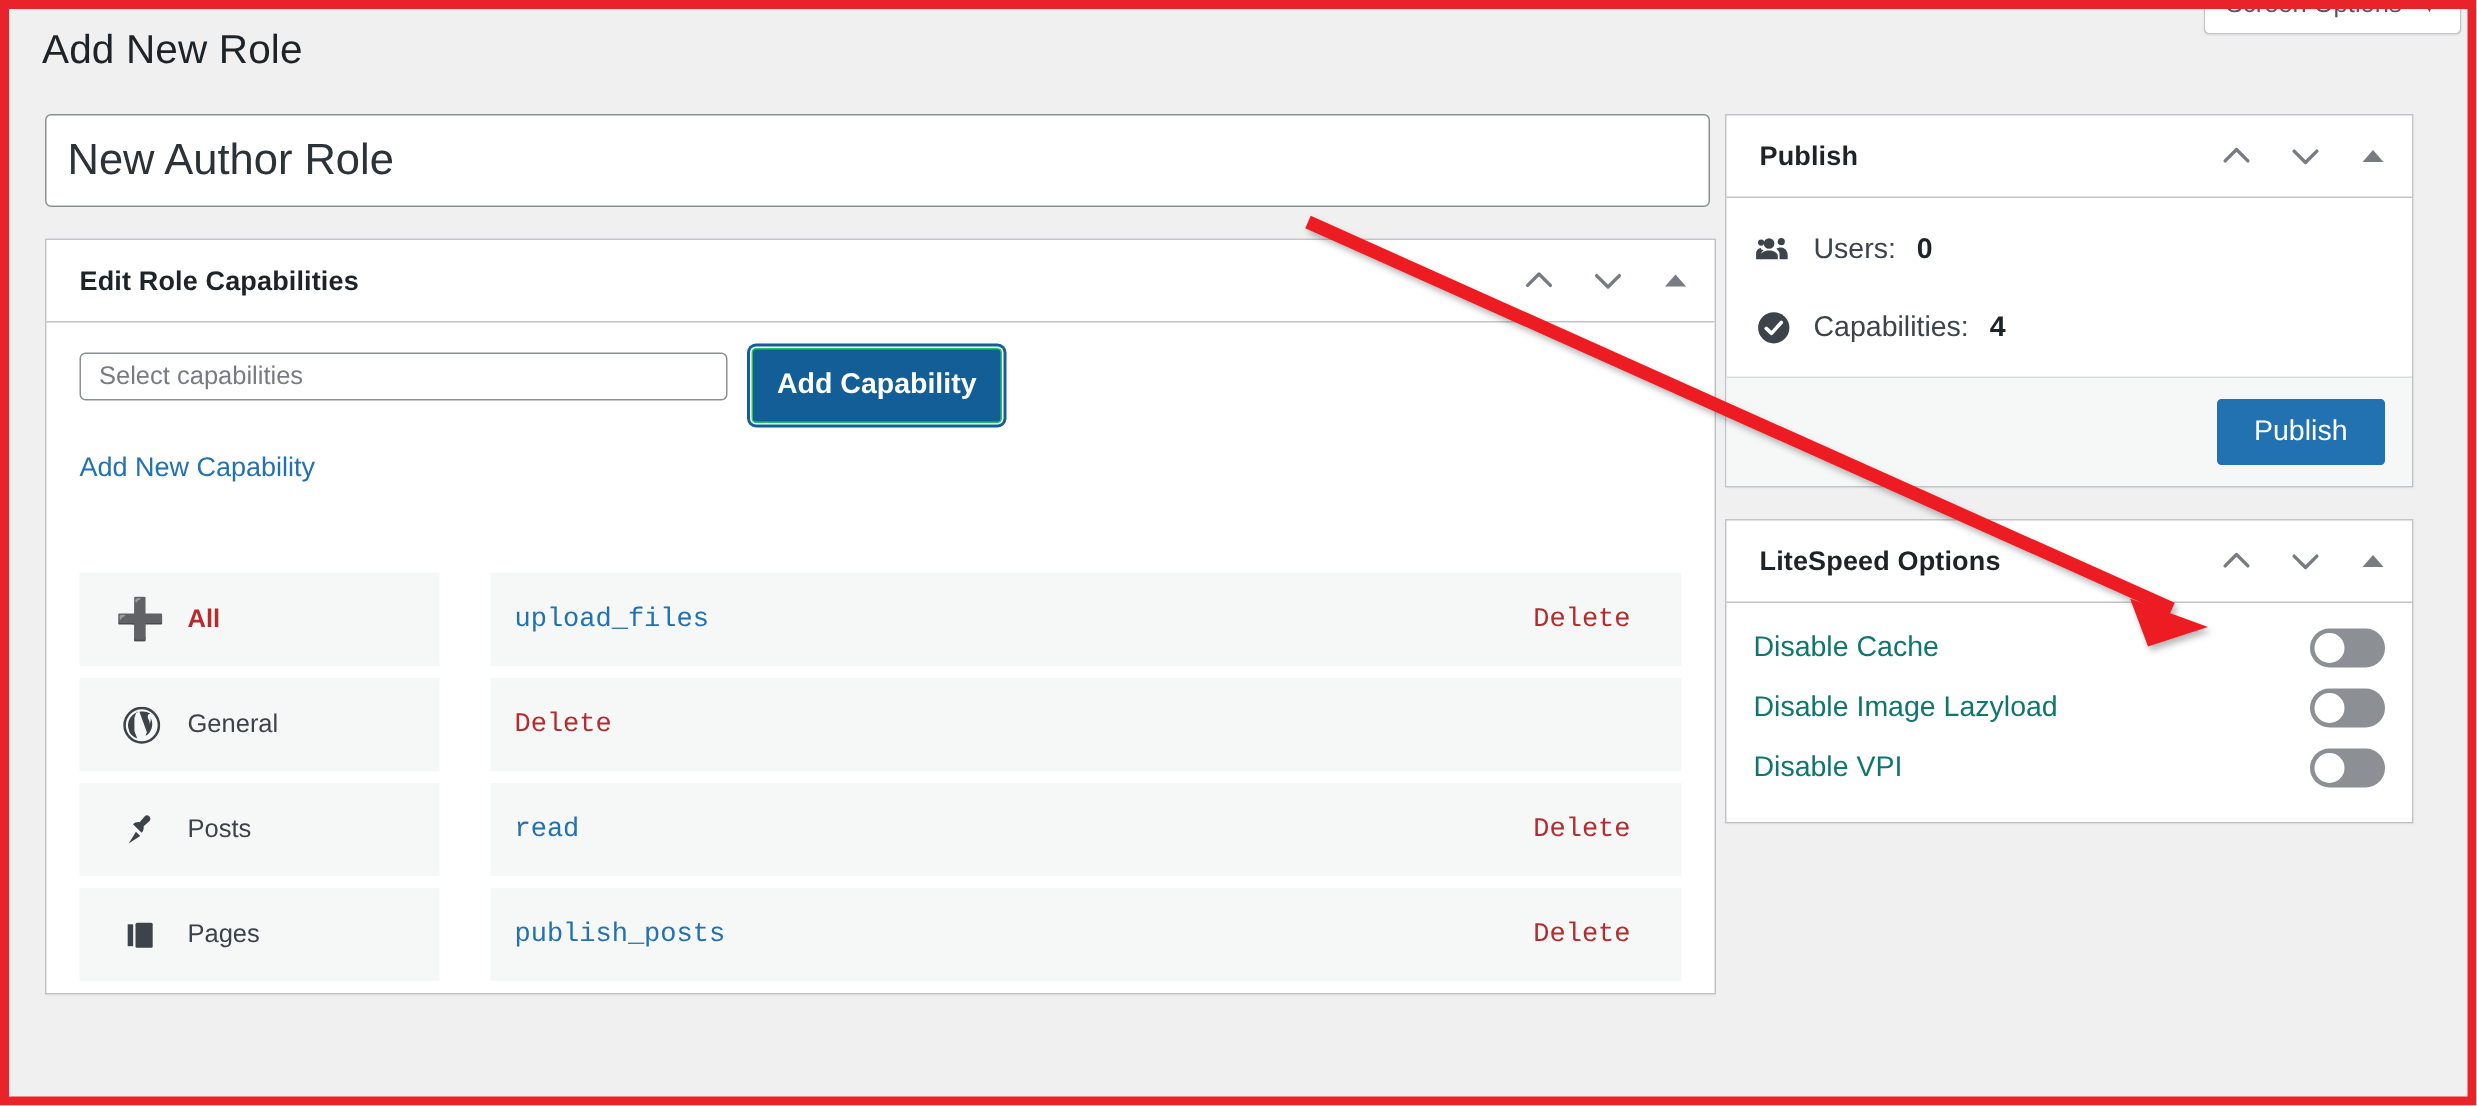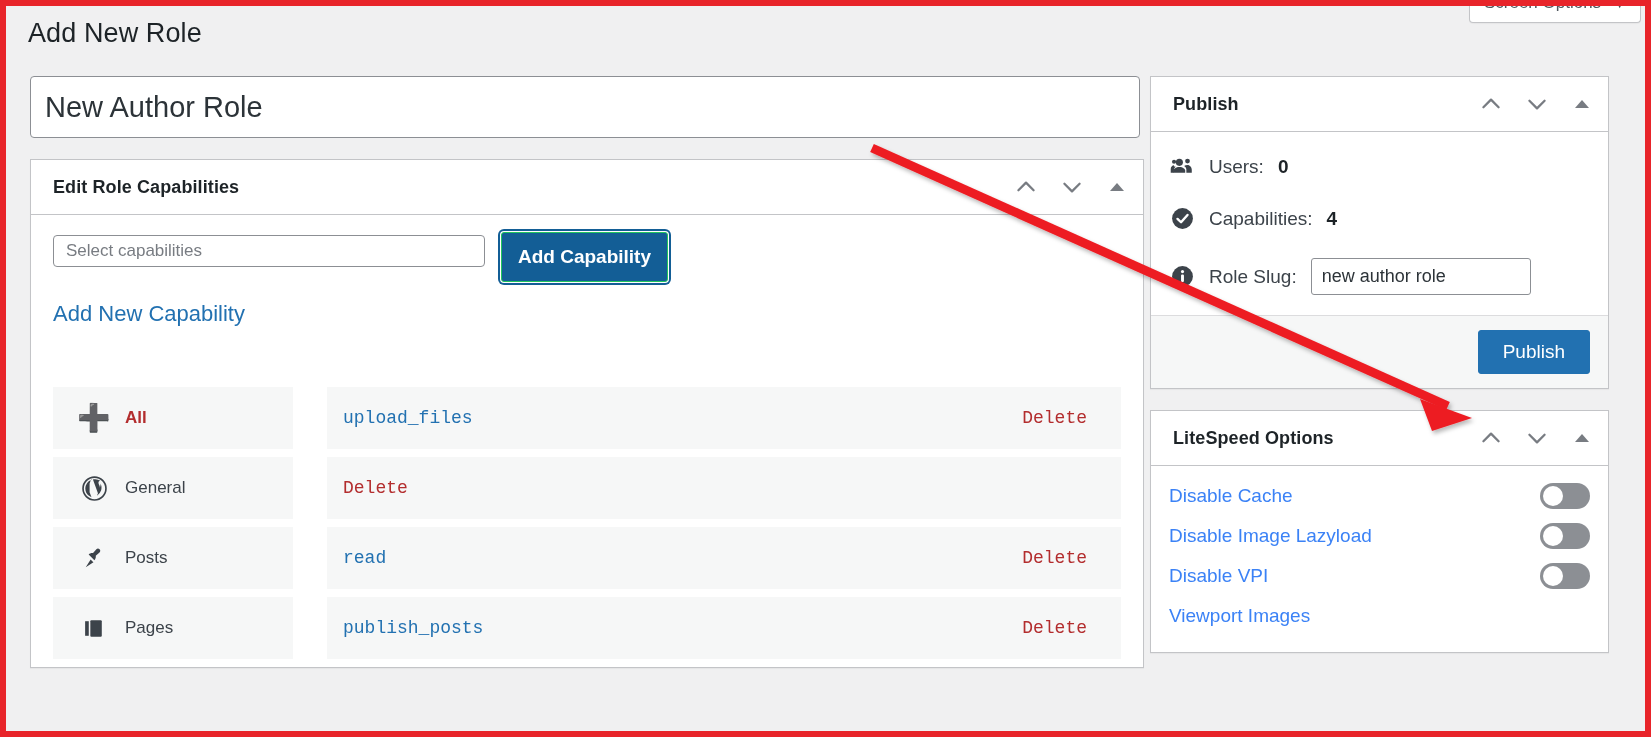--- a/index.html
+++ b/index.html
@@ -101,21 +101,21 @@
     background:#135e96; border:1px solid #22c55e;
     box-shadow:0 0 0 1px #fff, 0 0 0 3px #135e96;
     border-radius:3px;
     color:#fff; font-size:19px; font-weight:700;
     font-family:"Liberation Sans", sans-serif;
     cursor:pointer; padding:0 16px;
     margin-top:-3px;
   }
   #add-new-capability-link{
     display:inline-block; margin-top:19px;
-    color:#2271b1; font-size:22px; text-decoration:none; cursor:pointer;
+    color:#2271b1; font-size:18px; text-decoration:none; cursor:pointer;
   }
 
   
   .caps-panel{
     display:flex; gap:34px; margin-top:60px; padding-bottom:0;
   }
   .caps-tabs{ width:240px; flex:none; }
   .caps-tab{
     display:flex; align-items:center; gap:18px;
     height:62px; padding:0 0 0 28px;
@@ -159,21 +159,21 @@
     background:#2271b1; border:1px solid #2271b1; border-radius:3px;
     color:#fff; font-size:19px; font-weight:400;
     font-family:"Liberation Sans", sans-serif;
     padding:10px 24px; cursor:pointer;
   }
 
   
   .ls-body{ padding:10px 18px 16px 18px; }
   .ls-row{
     display:flex; align-items:center; height:40px;
-    font-size:19px; color:#3b82f6;
+    font-size:19px; color:#0f766e;
   }
   .ls-row .lbl{ flex:1; }
   .toggle{
     width:50px; height:26px; border-radius:13px;
     background:#8c8f94; position:relative; cursor:pointer; flex:none;
   }
   .toggle::after{
     content:""; position:absolute; left:3px; top:3px;
     width:20px; height:20px; border-radius:50%; background:#fff;
   }
@@ -336,31 +336,20 @@
           <span class="ic">
             <svg width="25" height="25" viewBox="0 0 24 24">
                 <circle cx="12" cy="12" r="10" fill="#3c434a"></circle>
                 <polyline points="7.2,12.4 10.6,15.6 16.8,8.6" fill="none" stroke="#fff" stroke-width="2.3" stroke-linecap="round" stroke-linejoin="round"></polyline>
               </svg>
           </span>
           <span>Capabilities:</span>
           <b>4</b>
         </div>
 
-        <div class="meta-row">
-          <span class="ic">
-            <svg width="25" height="25" viewBox="0 0 24 24">
-                <circle cx="12" cy="12" r="10" fill="#3c434a"></circle>
-                <circle cx="12" cy="7.3" r="1.5" fill="#fff"></circle>
-                <rect x="10.6" y="10" width="2.8" height="7.2" rx="1" fill="#fff"></rect>
-              </svg>
-          </span>
-          <span>Role Slug:</span>
-          <input id="role-slug-input" type="text" value="new author role" style="">
-        </div>
       </div>
 
       <div class="publish-footer">
         <button id="publish-btn">Publish</button>
       </div>
     </div>
 
     <div class="postbox">
       <div class="postbox-header">
         <h2>LiteSpeed Options</h2>
@@ -388,23 +377,20 @@
           <span class="lbl">Disable Cache</span>
           <span class="toggle"></span>
         </div>
         <div class="ls-row">
           <span class="lbl">Disable Image Lazyload</span>
           <span class="toggle"></span>
         </div>
         <div class="ls-row">
           <span class="lbl">Disable VPI</span>
           <span class="toggle"></span>
-        </div>
-        <div class="ls-row">
-          <span class="lbl">Viewport Images</span>
         </div>
       </div>
     </div>
 
   </div>
 </div>
 
 <svg id="arrow-svg">
   <defs>
     <filter id="ashadow" x="-20%" y="-20%" width="150%" height="150%">

